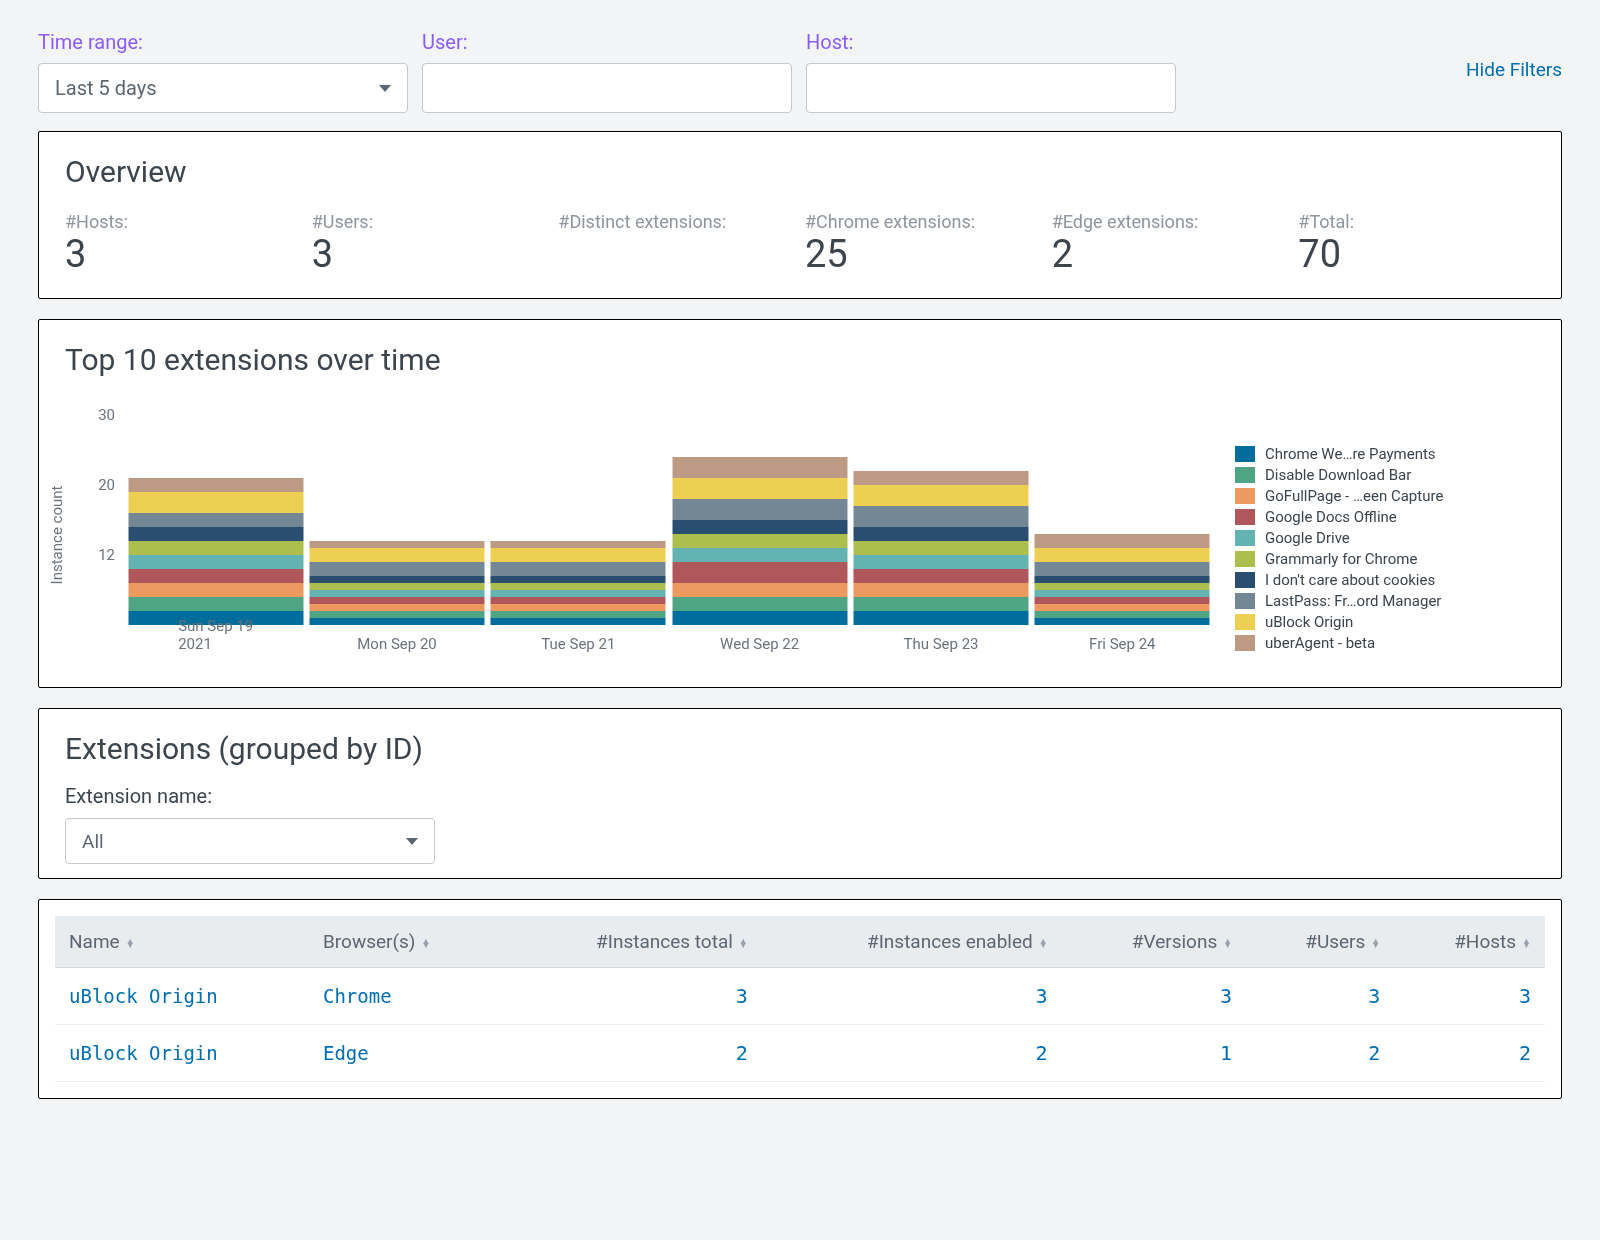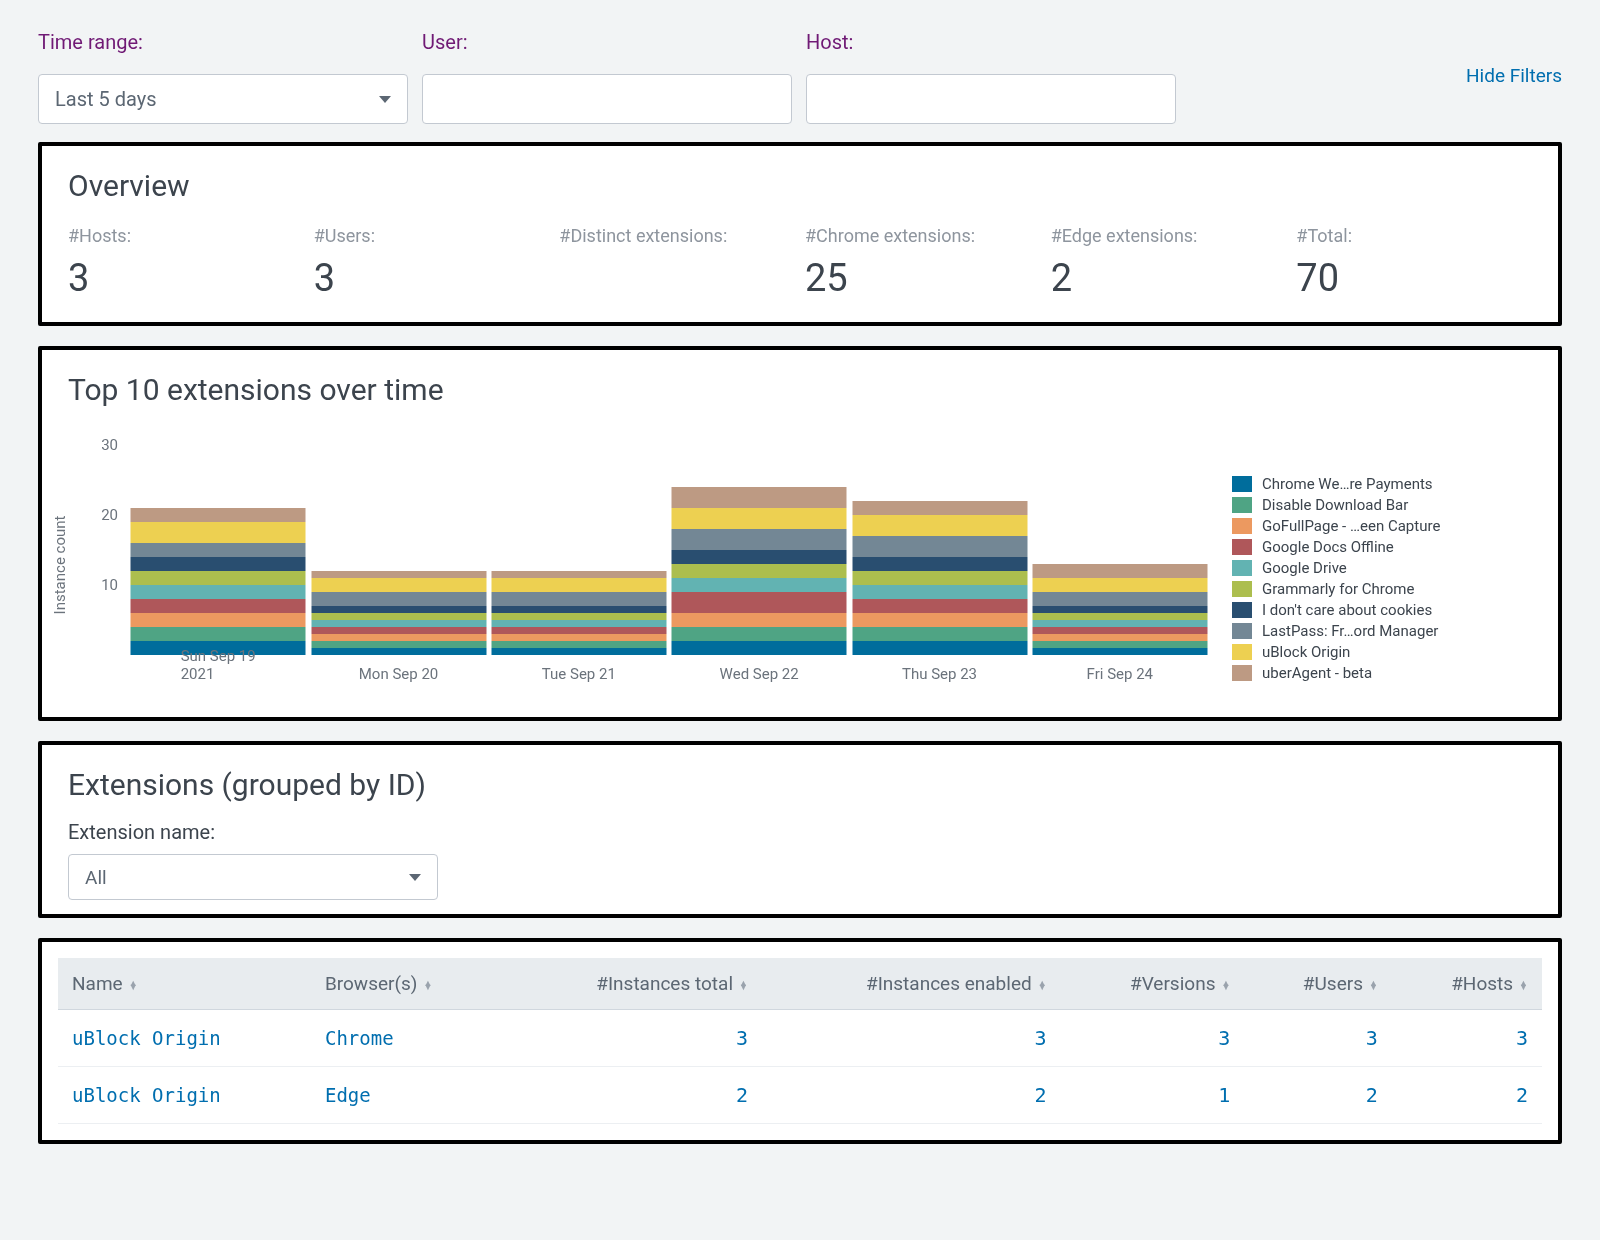--- a/index.html
+++ b/index.html
@@ -23,42 +23,42 @@
   .btn {
     display:inline-flex; align-items:center; gap:8px;
     border:1px solid #c3c9d1; background:#fff; border-radius:4px;
     color:#4b535e; font-size:18px; height:42px; padding:0 18px; cursor:pointer;
   }
   .btn-row { display:flex; gap:12px; padding-top:4px;}
   .filters {
     display:flex; gap:14px; align-items:flex-end; margin-bottom:18px; position:relative;
   }
   .filter-col { display:flex; flex-direction:column; }
-  .filter-label { font-size:20px; color:#701a75; margin-bottom:20px; }
+  .filter-label { font-size:20px; color:#8b5cf6; margin-bottom:9px; }
   .select, .textin {
     border:1px solid #c3c9d1; background:#fff; border-radius:4px;
     height:50px; font-size:20px; color:#333; padding:0 16px;
     display:flex; align-items:center; justify-content:space-between;
   }
   .select { width:370px; cursor:pointer; color:#5c6773;}
   .textin { width:370px; }
   .hide-filters {
     color:#006eaf; font-size:19px; margin-left:auto; cursor:pointer;
     align-self:center; padding-bottom:4px;
   }
   .panel {
-    background:#fff; border:4px solid #000000; border-radius:2px;
+    background:#fff; border:1px solid #000000; border-radius:2px;
     padding:22px 26px; margin-bottom:20px;
   }
   .panel-title {
     font-size:30px; color:#3c444d; font-weight:400; margin:0 0 14px 0;
   }
   .stats { display:flex; gap:10px; padding-top:8px;}
   .stat { flex:1;}
-  .stat-label { font-size:18px; color:#8e959e; margin-bottom:10px; }
+  .stat-label { font-size:18px; color:#8e959e; }
   .stat-value { font-size:38px; color:#3c444d; }
   
   .chart-wrap { display:flex; gap:22px; margin-top:28px;}
   .chart-plot { position:relative; flex:1; height:260px; }
   .y-axis-title {
     position:absolute; left:-8px; top:50%; transform:translate(-50%,-50%) rotate(-90deg);
     font-size:15px; color:#6b737c; transform-origin:center; white-space:nowrap;
   }
   .plot-area {
     position:absolute; left:60px; right:0; top:10px; bottom:40px;
@@ -150,21 +150,21 @@
         </div>
       </div>
   </div>
 
   <div class="panel">
     <h2 class="panel-title">Top 10 extensions over time</h2>
     <div class="chart-wrap">
       <div class="chart-plot">
         <div class="y-axis-title">Instance count</div>
         <div class="plot-area" id="plot-area">
-            <div class="y-tick" style="bottom: 70px;">10</div>
+            <div class="y-tick" style="bottom: 70px;">12</div>
             <div class="y-tick" style="bottom: 140px;">20</div>
             <div class="y-tick" style="bottom: 210px;">30</div>
             <div class="bar-group" style="left: 8.33333%;">
               <div class="bar-seg" style="height: 14px; background: rgb(189, 154, 131);"></div>
               <div class="bar-seg" style="height: 21px; background: rgb(237, 208, 81);"></div>
               <div class="bar-seg" style="height: 14px; background: rgb(115, 135, 149);"></div>
               <div class="bar-seg" style="height: 14px; background: rgb(41, 78, 112);"></div>
               <div class="bar-seg" style="height: 14px; background: rgb(172, 190, 78);"></div>
               <div class="bar-seg" style="height: 14px; background: rgb(98, 179, 178);"></div>
               <div class="bar-seg" style="height: 14px; background: rgb(175, 87, 90);"></div>

